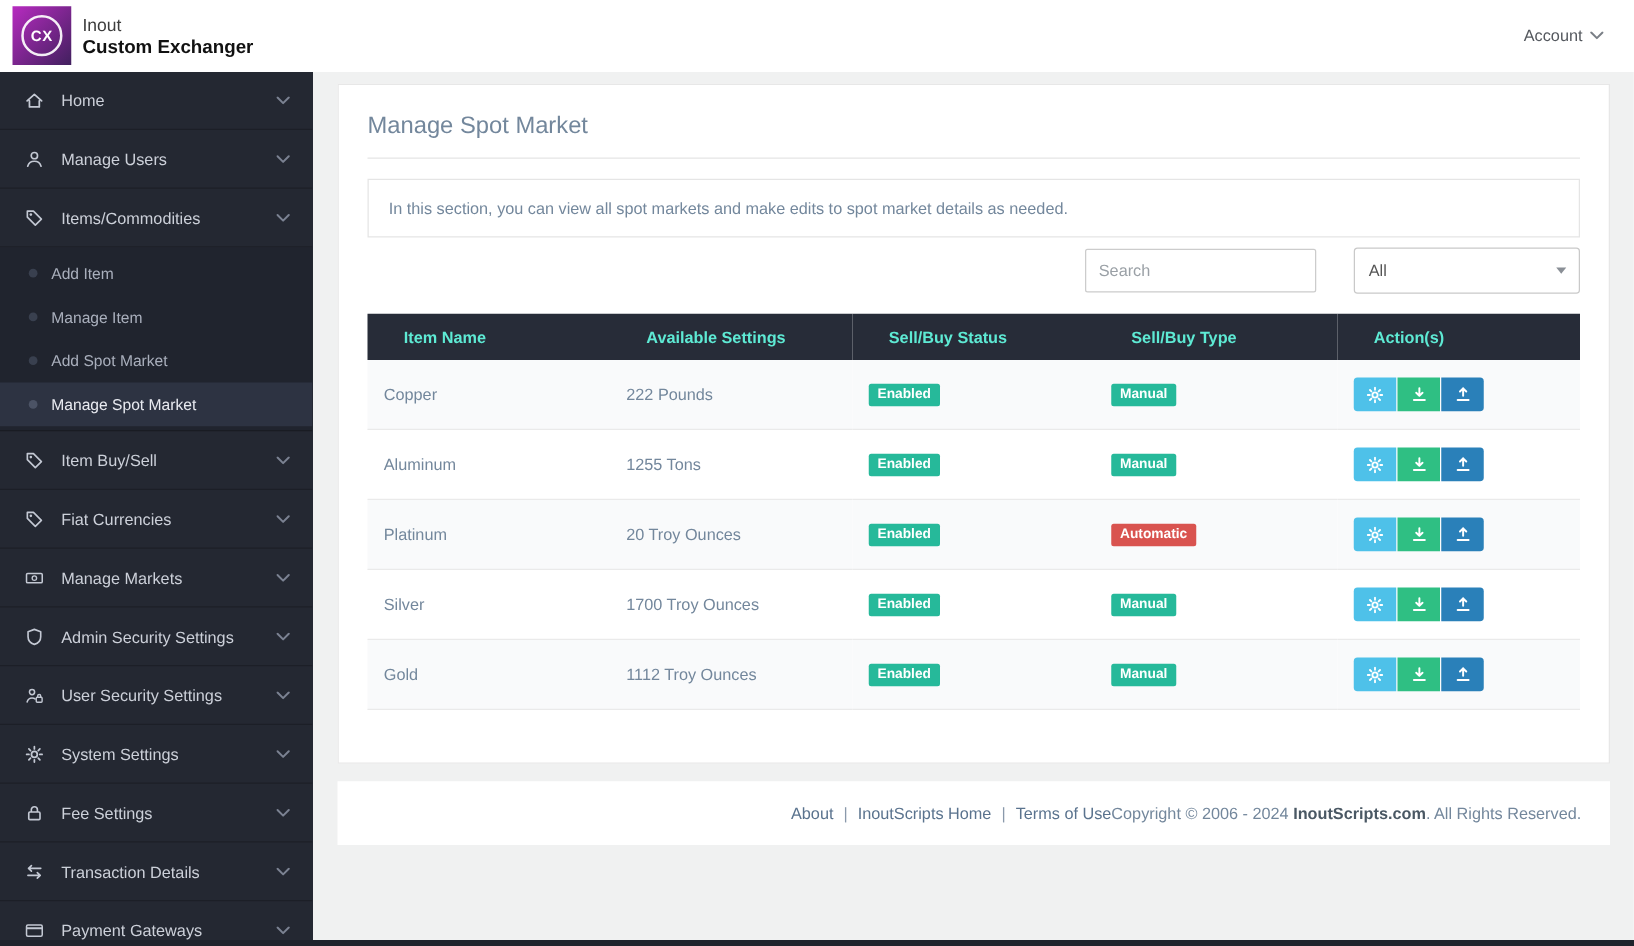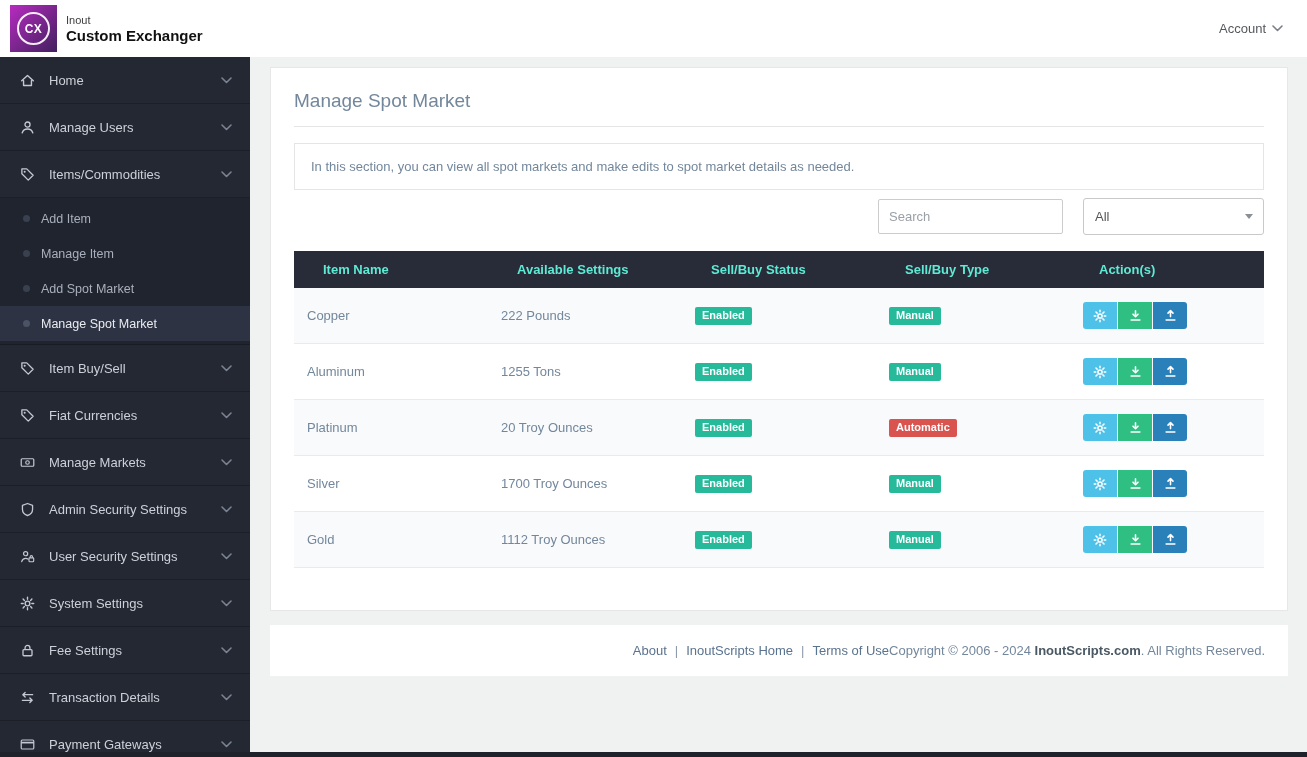--- a/index.html
+++ b/index.html
@@ -21,21 +21,21 @@
   .logo-square {
     width:47px; height:47px;
     background:linear-gradient(135deg, var(--logo-gradient-start,#b72bc0), var(--logo-gradient-end,#41205e));
     display:flex; align-items:center; justify-content:center; cursor:pointer;
   }
   .logo-circle {
     width:33px; height:33px; border:2px solid rgba(255,255,255,.92); border-radius:50%;
     display:flex; align-items:center; justify-content:center;
     color:#fff; font-weight:bold; font-size:12px; letter-spacing:.5px;
   }
-  .brand-top { font-size:11px; color:#3d3d3d; }
+  .brand-top { font-size:14px; color:#3d3d3d; }
   .brand-bottom { font-size:15px; font-weight:bold; color:#111; margin-top:1px; }
   .account {
     display:flex; align-items:center; gap:6px; color:#54585e; font-size:13px;
     cursor:pointer; padding-right:4px;
   }
   .account .mi-chevron { color:#7a7f86; }
 
   
   .sidebar {
     position:fixed; top:57px; left:0; bottom:0; width:250px;
@@ -60,21 +60,21 @@
 
   
   .main { margin-left:250px; padding:67px 19px 0 20px; }
   .card { background:#fff; border:1px solid #e7e7e7; padding:22px 23px 42px; }
   .page-title { margin:0 0 14px; font-size:19px; font-weight:normal; color:#73879C; }
   .title-divider { border-bottom:1px solid #e5e5e5; margin-bottom:16px; }
   .info-box {
     border:1px solid #e5e5e5; padding:15px 16px; font-size:13px; color:#73879C;
     margin-bottom:8px; background:#fff;
   }
-  .controls { display:flex; justify-content:flex-end; align-items:center; gap:20px; margin-bottom:16px; }
+  .controls { display:flex; justify-content:flex-end; align-items:center; gap:30px; margin-bottom:16px; }
   .search-input {
     width:185px; height:35px; border:1px solid #ccc; border-radius:2px; padding:0 10px;
     font-size:13px; color:#555; font-family:inherit; outline:none; background:#fff;
   }
   .search-input::placeholder { color:#9aa0a6; }
   .filter-select {
     width:181px; height:37px; border:1px solid #c9c9c9; border-radius:3px; background:#fff;
     display:flex; align-items:center; justify-content:space-between;
     padding:0 10px 0 11px; font-size:13px; color:#555; cursor:pointer;
   }

